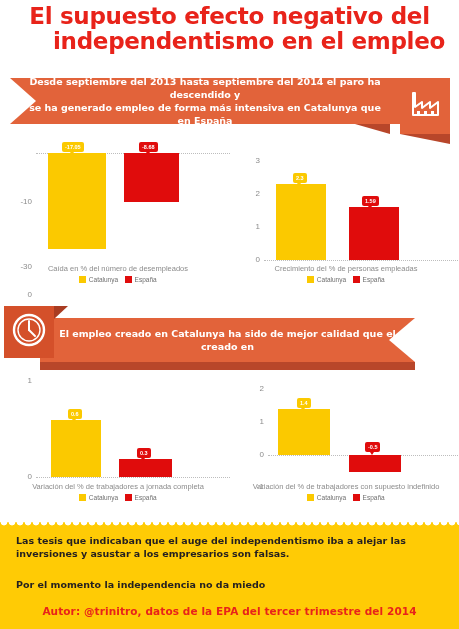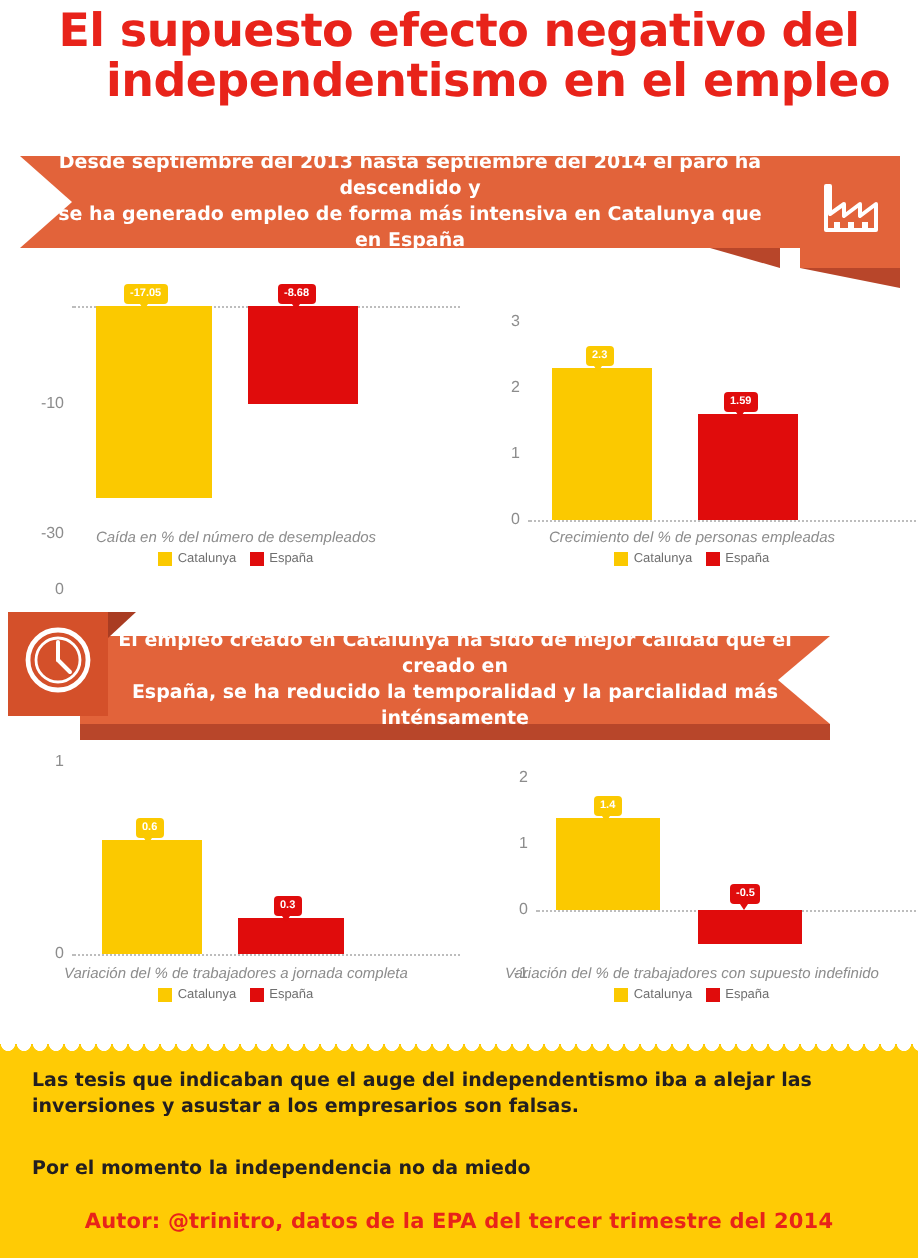--- a/index.html
+++ b/index.html
@@ -117,21 +117,20 @@
   .vallabel.esp:after{bottom:-3px;border-top:3px solid #E00C0C;}
 
   .caption{
     position:absolute;
     color:#8c8c8c;
     font-size:7.5px;
     text-align:center;
     width:100%;
     font-family:"Liberation Sans",sans-serif;
     white-space:nowrap;
-    font-style:italic;
   }
   .legend{
     position:absolute;width:100%;
     display:flex;justify-content:center;gap:7px;
     font-size:6.5px;color:#6f6f6f;
     font-family:"Liberation Sans",sans-serif;
   }
   .legend .item{display:flex;align-items:center;gap:2.5px;}
   .legend .sw{width:7px;height:7px;display:inline-block;}
   .legend .sw.cat{background:#FBC900;}
@@ -251,21 +250,20 @@
         <span>España</span>
       </span>
     </div>
   </div>
 
   <div class="ribbon-shadow" id="banner2-shadow"></div>
   <div class="ribbon-wrap" id="banner2-wrap">
     <div class="ribbon" style="width:375px;height:44px;text-align:center;">
       <div class="txt">
         <div>El empleo creado en Catalunya ha sido de mejor calidad que el creado en</div>
-        <div>España, se ha reducido la temporalidad y la parcialidad más inténsamente</div>
       </div>
       <div class="notch-right"></div>
     </div>
   </div>
   <div id="clock-shadow"></div>
   <div id="clock-badge">
     <span>
       <svg width="36" height="36" viewBox="0 0 36 36" aria-hidden="true">
         <circle cx="18" cy="18" r="15" fill="none" stroke="#ffffff" stroke-width="2.4"></circle>
         <circle cx="18" cy="18" r="11" fill="none" stroke="#ffffff" stroke-width="1.4"></circle>

